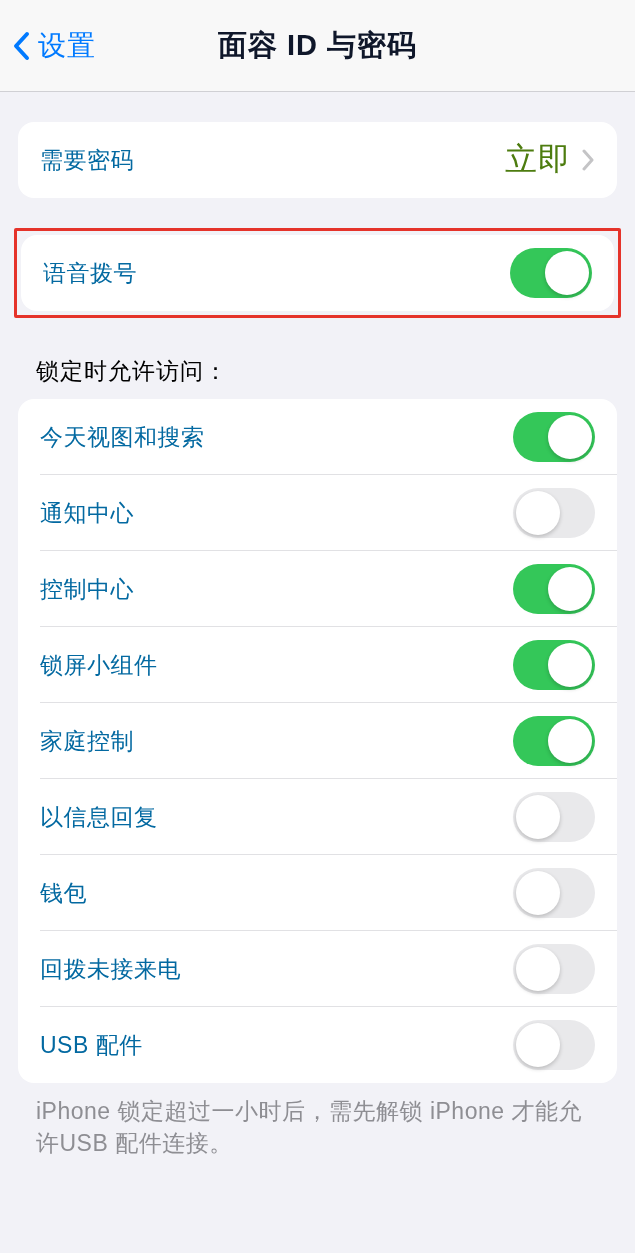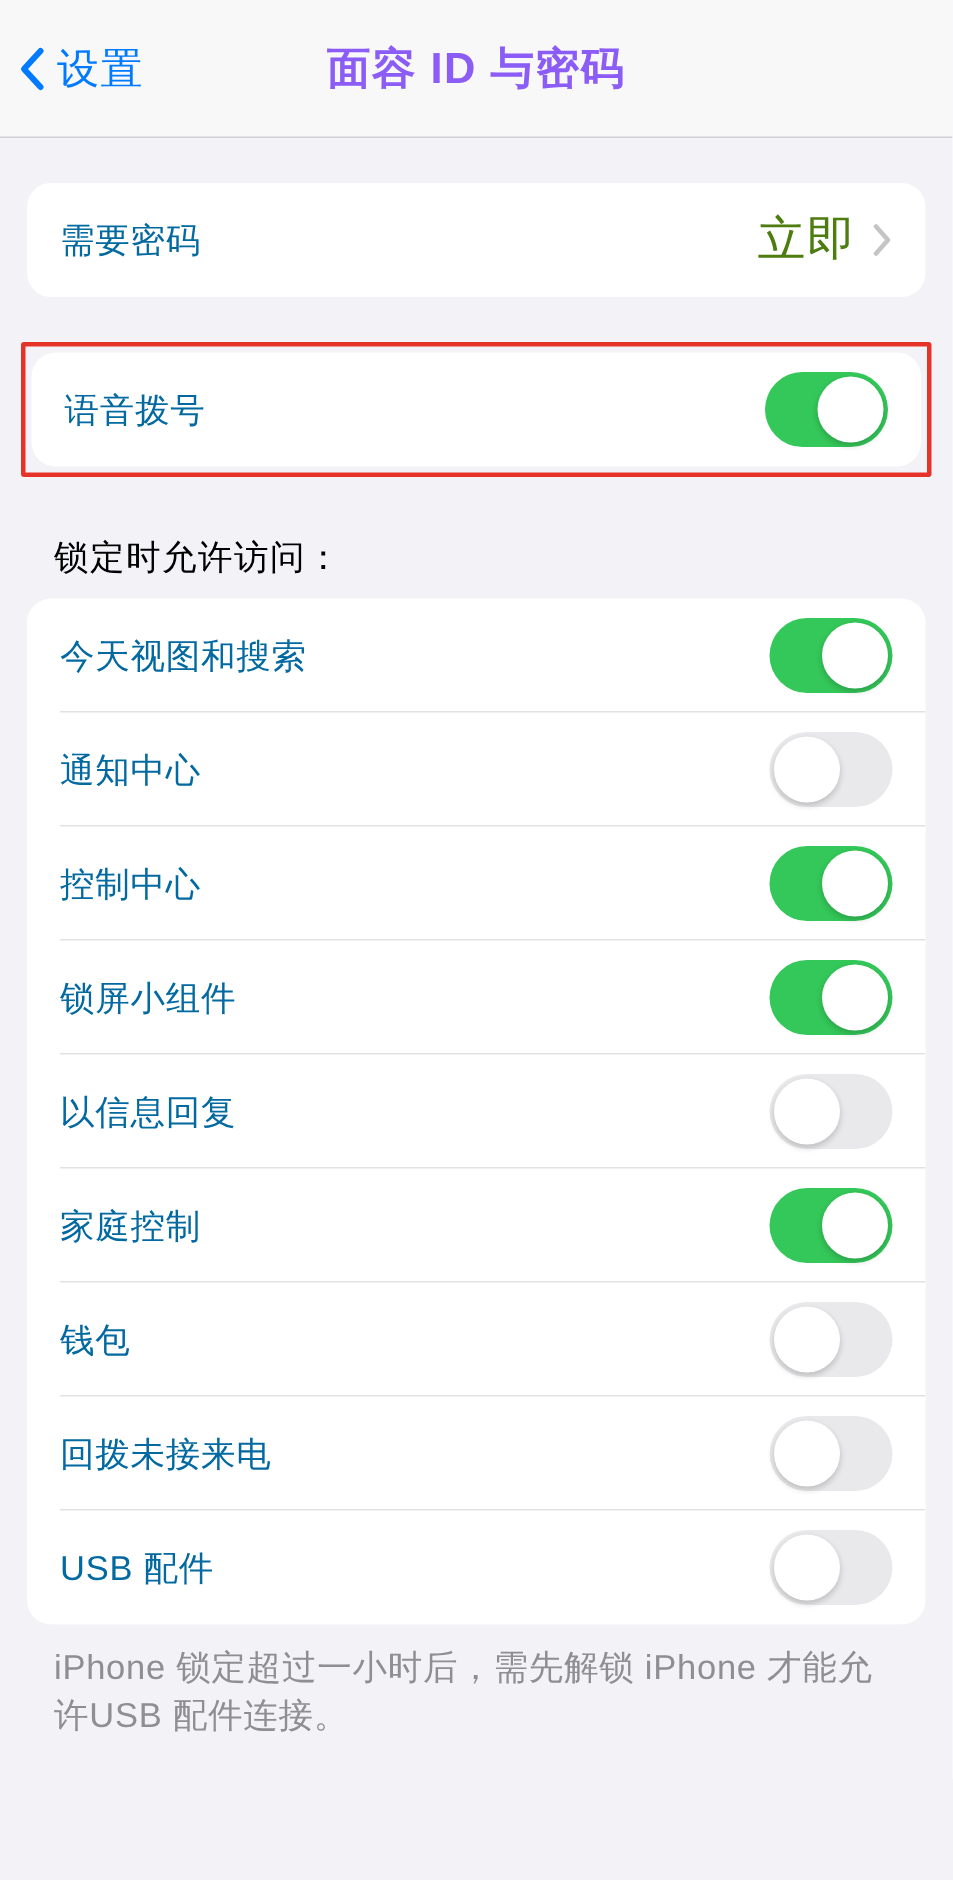--- a/index.html
+++ b/index.html
@@ -40,21 +40,21 @@
       color: #007aff;
       letter-spacing: 1px;
     }
     .nav-title {
       position: absolute;
       left: 0;
       right: 0;
       text-align: center;
       font-size: 29px;
       font-weight: 600;
-      color: #8b5cf6;
+      color: #0f172a;
       pointer-events: none;
       letter-spacing: 1px;
     }
     .content {
       padding: 0;
     }
     .group {
       margin: 30px 18px 0 18px;
       background: #fff;
       border-radius: 16px;
@@ -226,32 +226,32 @@
           <div class="toggle-knob"></div>
         </div>
     </div>
     <div class="row">
       <span class="row-label">锁屏小组件</span>
       <div class="toggle on">
           <div class="toggle-knob"></div>
         </div>
     </div>
     <div class="row">
+      <span class="row-label">家庭控制</span>
+      <div class="toggle on">
+          <div class="toggle-knob"></div>
+        </div>
+    </div>
+    <div class="row">
       <span class="row-label">以信息回复</span>
       <div class="toggle off">
           <div class="toggle-knob"></div>
         </div>
     </div>
     <div class="row">
-      <span class="row-label">家庭控制</span>
-      <div class="toggle on">
-          <div class="toggle-knob"></div>
-        </div>
-    </div>
-    <div class="row">
       <span class="row-label">钱包</span>
       <div class="toggle off">
           <div class="toggle-knob"></div>
         </div>
     </div>
     <div class="row">
       <span class="row-label">回拨未接来电</span>
       <div class="toggle off">
           <div class="toggle-knob"></div>
         </div>

